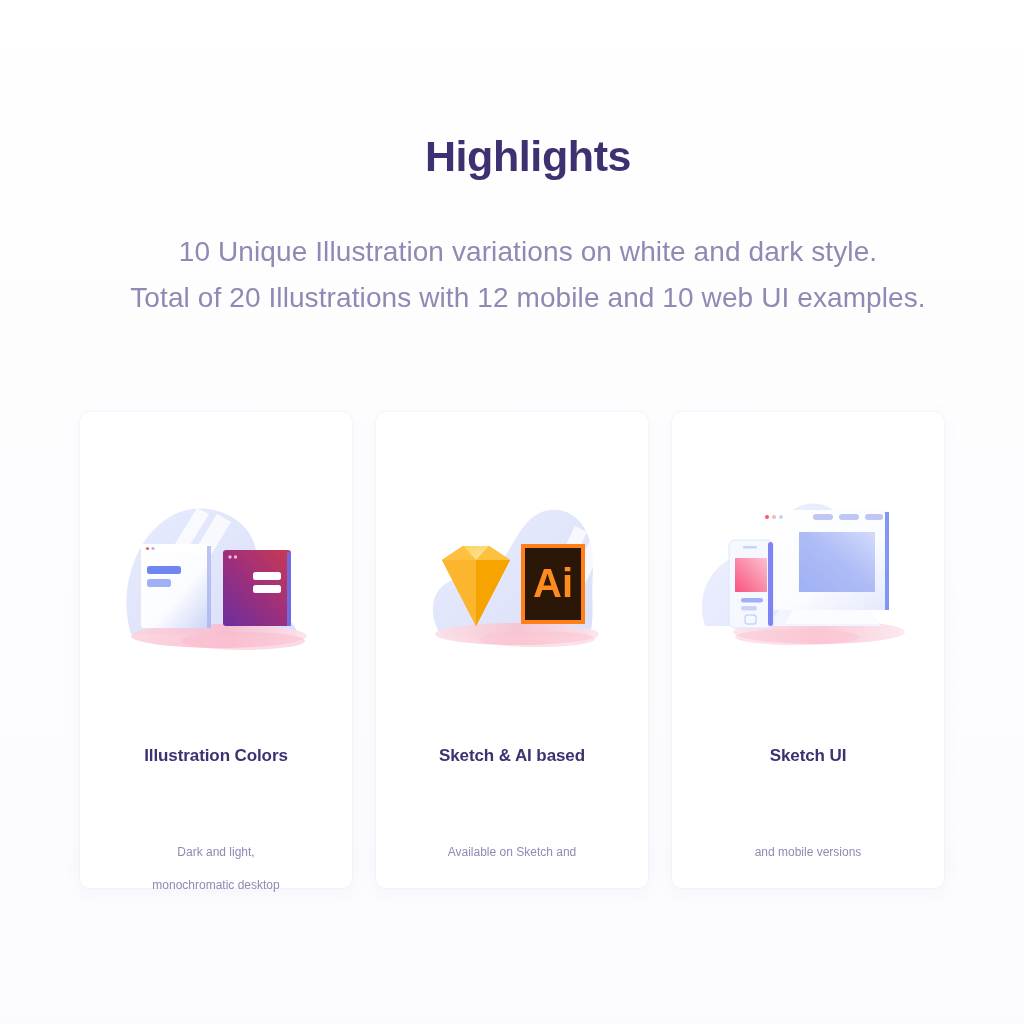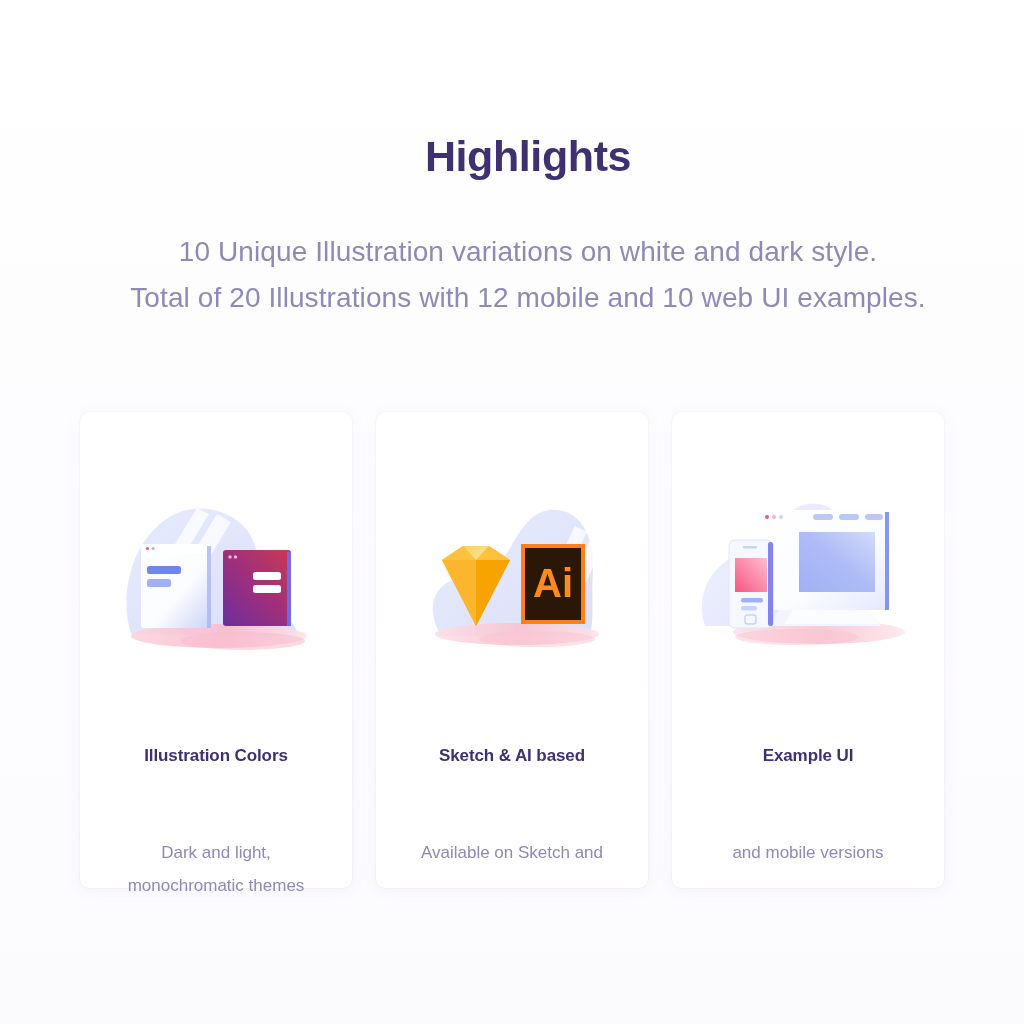--- a/index.html
+++ b/index.html
@@ -88,21 +88,21 @@
     margin-top: 24px;
     font-size: 17px;
     font-weight: 700;
     color: #3f3072;
     letter-spacing: -0.1px;
     text-align: center;
   }
 
   .card-desc {
     margin-top: 22px;
-    font-size: 17px;
+    font-size: 12px;
     line-height: 33px;
     color: #8e8ab3;
     text-align: center;
     font-weight: 400;
     width: 220px;
   }
   .card-desc .line { display: block; }
 </style>
 </head>
 <body>
@@ -170,21 +170,21 @@
             <circle cx="134.5" cy="73" r="1.7" fill="#ffd1dc" opacity="0.85"></circle>
             <rect x="152" y="88" width="28" height="8" rx="2.5" fill="#ffffff"></rect>
             <rect x="152" y="101" width="28" height="8" rx="2.5" fill="#ffffff"></rect>
             <rect x="186" y="68" width="4" height="74" fill="#6b6ff0" opacity="0.9"></rect>
           </g>
         </svg>
       </div>
       <div class="card-title">Illustration Colors</div>
       <div class="card-desc">
         <span class="line">Dark and light,</span>
-        <span class="line">monochromatic themes</span>
+        <span class="line">monochromatic desktop</span>
       </div>
     </div>
 
     <div class="card">
       <div class="illus">
         <svg viewBox="0 0 230 190" xmlns="http://www.w3.org/2000/svg">
           <defs>
             <linearGradient id="c2blob" x1="0" y1="0" x2="1" y2="1">
               <stop offset="0%" stop-color="#dfe4fc"></stop>
               <stop offset="100%" stop-color="#ccd4f8"></stop>
@@ -287,20 +287,20 @@
             <rect x="36" y="56" width="44" height="88" rx="6" fill="#f6f8ff" stroke="#dfe4fc" stroke-width="1"></rect>
             <rect x="75" y="58" width="5" height="84" rx="2.5" fill="#6b6ff0" opacity="0.85"></rect>
             <rect x="50" y="62" width="14" height="2.4" rx="1.2" fill="#c9d3f7"></rect>
             <rect x="42" y="74" width="32" height="34" fill="url(#c3phonepic)"></rect>
             <rect x="48" y="114" width="22" height="4.5" rx="2.2" fill="#9fb0f4"></rect>
             <rect x="48" y="122" width="16" height="4.5" rx="2.2" fill="#c9d3f7"></rect>
             <rect x="52" y="131" width="11" height="9" rx="2.5" fill="none" stroke="#c9d3f7" stroke-width="1.4"></rect>
           </g>
         </svg>
       </div>
-      <div class="card-title">Example UI</div>
+      <div class="card-title">Sketch UI</div>
       <div class="card-desc">
         <span class="line">and mobile versions</span>
       </div>
     </div>
 
   </div>
 </div>
 
 </body></html>

